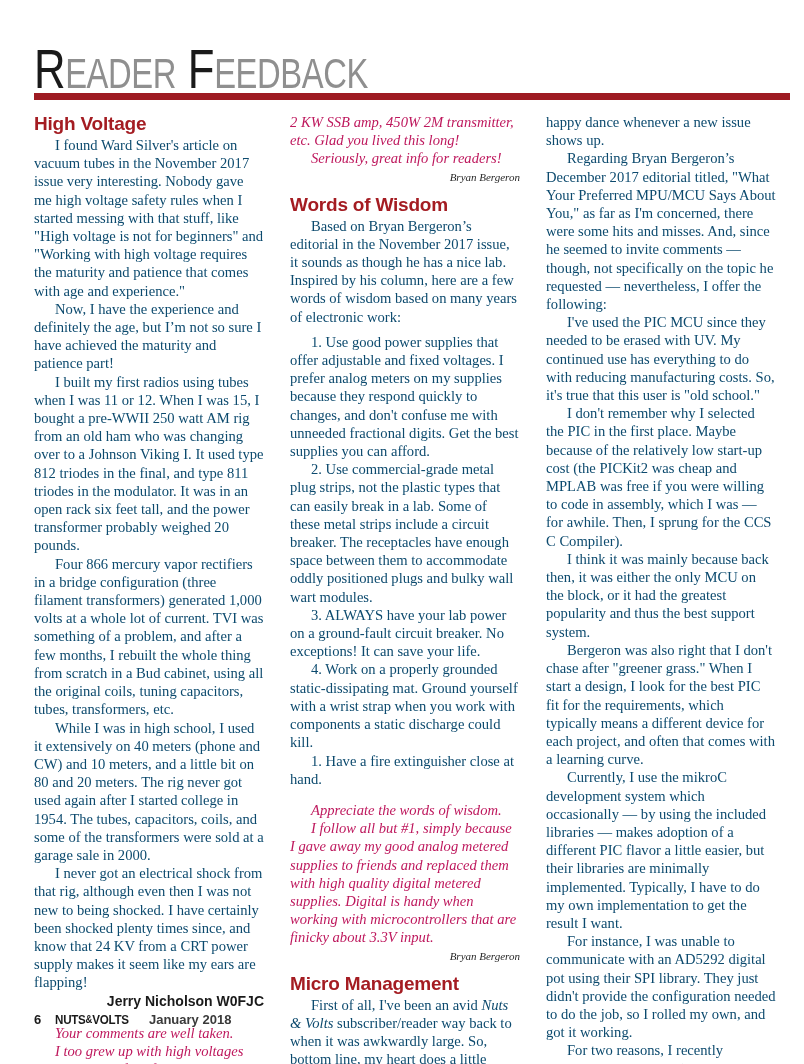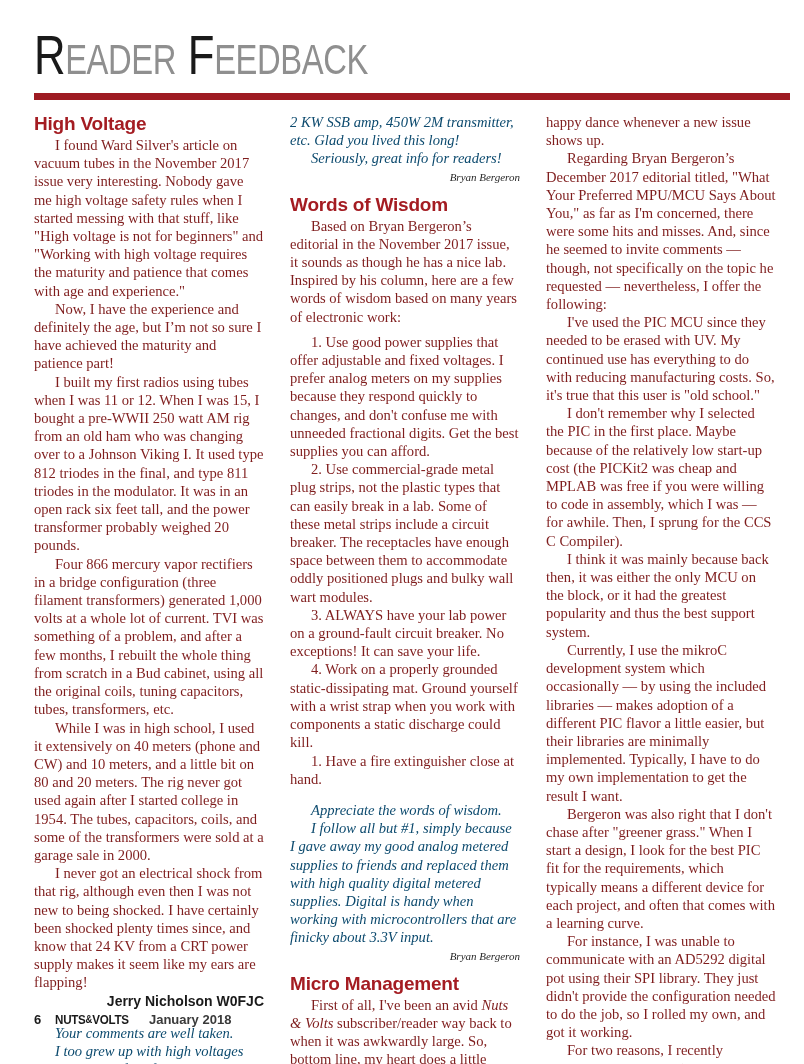--- a/index.html
+++ b/index.html
@@ -20,21 +20,21 @@
     position: absolute;
     left: 0; top: 0;
     width: 804px;
     height: 1064px;
   }
 
   
   .masthead {
     position: absolute;
     left: 34px;
-    top: 26px;
+    top: 40px;
     width: 756px;
     height: 62px;
   }
   .masthead-title {
     font-family: "Liberation Sans", sans-serif;
     font-weight: 400;
     font-size: 56px;
     line-height: 58px;
     letter-spacing: -0.5px;
     white-space: nowrap;
@@ -86,33 +86,33 @@
     margin: 0 0 1px 0;
     letter-spacing: -0.2px;
   }
 
   p.body {
     font-family: "Liberation Serif", "DejaVu Serif", serif;
     font-size: 14.6px;
     line-height: 18.2px;
     margin: 0;
     text-indent: 21px;
-    color: #7f1d1d;
+    color: #0c4a6e;
     text-align: left;
   }
   p.body.noindent { text-indent: 0; }
 
   p.reply {
     font-family: "Liberation Serif", "DejaVu Serif", serif;
     font-style: italic;
     font-size: 14.6px;
     line-height: 18.2px;
     margin: 0;
     text-indent: 21px;
-    color: #0c4a6e;
+    color: #be185d;
   }
   p.reply.noindent { text-indent: 0; }
 
   .sig {
     font-family: "Liberation Sans", sans-serif;
     font-weight: bold;
     font-size: 14px;
     line-height: 19px;
     text-align: right;
     margin: 0;
@@ -220,22 +220,22 @@
       <h2 class="sec-head">Micro Management</h2>
       <p class="body"><span>First of all, I've been an avid </span><em class="ital">Nuts &amp; Volts</em><span> subscriber/reader way back to when it was awkwardly large. So, bottom line, my heart does a little</span></p>
     </div>
 
     <div class="col col-3">
       <p class="body noindent">happy dance whenever a new issue shows up.</p>
       <p class="body">Regarding Bryan Bergeron’s December 2017 editorial titled, "What Your Preferred MPU/MCU Says About You," as far as I'm concerned, there were some hits and misses. And, since he seemed to invite comments — though, not specifically on the topic he requested — nevertheless, I offer the following:</p>
       <p class="body">I've used the PIC MCU since they needed to be erased with UV. My continued use has everything to do with reducing manufacturing costs. So, it's true that this user is "old school."</p>
       <p class="body">I don't remember why I selected the PIC in the first place. Maybe because of the relatively low start-up cost (the PICKit2 was cheap and MPLAB was free if you were willing to code in assembly, which I was — for awhile. Then, I sprung for the CCS C Compiler).</p>
       <p class="body">I think it was mainly because back then, it was either the only MCU on the block, or it had the greatest popularity and thus the best support system.</p>
+      <p class="body">Bergeron was also right that I don't chase after "greener grass." When I start a design, I look for the best PIC fit for the requirements, which typically means a different device for each project, and often that comes with a learning curve.</p>
       <p class="body">Currently, I use the mikroC development system which occasionally — by using the included libraries — makes adoption of a different PIC flavor a little easier, but their libraries are minimally implemented. Typically, I have to do my own implementation to get the result I want.</p>
-      <p class="body">Bergeron was also right that I don't chase after "greener grass." When I start a design, I look for the best PIC fit for the requirements, which typically means a different device for each project, and often that comes with a learning curve.</p>
       <p class="body">For instance, I was unable to communicate with an AD5292 digital pot using their SPI library. They just didn't provide the configuration needed to do the job, so I rolled my own, and got it working.</p>
       <p class="body">For two reasons, I recently evaluated the Arduino (Uno and Mini Pro) as a possible alternative platform:</p>
     </div>
 
   </div>
 
   <div class="footer">
     <span class="folio">6</span>
     <span class="logo"><span>NUTS</span><span class="amp">&amp;</span><span>VOLTS</span></span>
     <span class="issue-date">January 2018</span>

